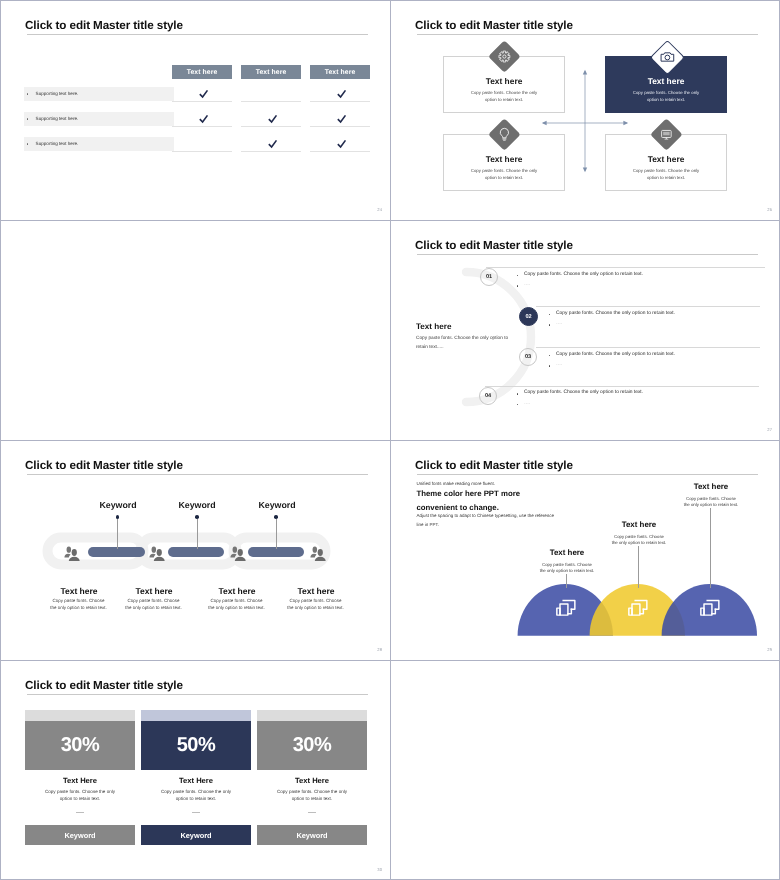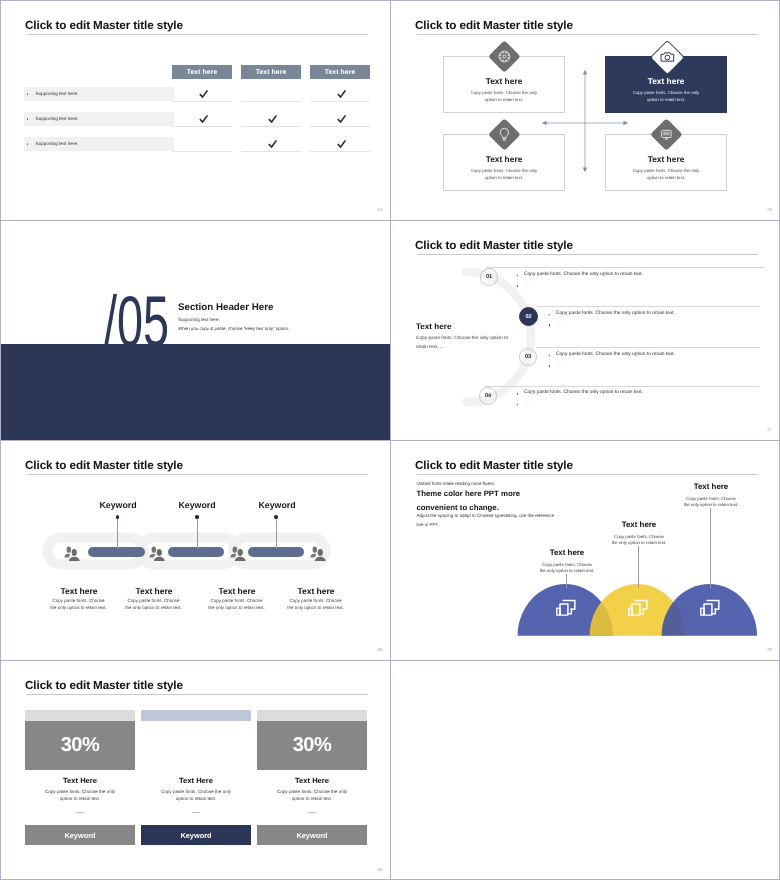--- a/index.html
+++ b/index.html
@@ -227,27 +227,20 @@
             <rect x="6" y="7" width="12" height="6.4" fill="#ededed" opacity="0.55"></rect>
             <path d="M8.6 19.8h6.8v1.3H8.6z" fill="#ededed"></path>
             <path d="M10.8 17.4h2.4v2.4h-2.4z" fill="#ededed"></path>
           </svg>
       </span>
     </div>
 
     <div class="s-num">25</div>
   </div>
 
-  <div class="slide r1 c0">
-    <div class="sh-band" style="top:123px;"></div>
-    <div class="sh-num" style="left:103px;top:66px;font-size:71.8px;line-height:1;">/05</div>
-    <div class="sh-head" style="left:177px;top:81px;font-size:9.75px;">Section Header Here</div>
-    <div class="sh-sub" style="left:177px;top:95.5px;font-size:4.5px;">Supporting text here.</div>
-    <div class="sh-sub" style="left:177px;top:104.5px;font-size:4.5px;">When you copy &amp; paste, choose “keep text only” option.</div>
-  </div>
 
   <div class="slide r1 c1">
     <div class="s-title">Click to edit Master title style</div>
     <div class="s-titleline"></div>
 
     <svg class="a4-arc" style="left:60px;top:42px;" width="90" height="148" viewBox="0 0 90 148">
       <path d="M15 9 A 65 65 0 0 1 15 139" fill="none" stroke="#f1f1f1" stroke-width="8.4" stroke-linecap="round"></path>
     </svg>
 
     <div class="a4-rule" style="left:95px;top:46px;width:279px;"></div>
@@ -439,20 +432,21 @@
     <div class="s-num">29</div>
   </div>
 
   <div class="slide r3 c0">
     <div class="s-title">Click to edit Master title style</div>
     <div class="s-titleline"></div>
 
     <div class="p7-top" style="left:24px;top:49px;width:110px;background:#dcdcdc;"></div>
     <div class="p7-box" style="left:24px;top:60px;width:110px;background:#878787;">30%</div>
     <div class="p7-top" style="left:140px;top:49px;width:110px;background:#c0c6da;"></div>
+    <div class="p7-box" style="left:140px;top:60px;width:110px;background:#2c3758;">50%</div>
     <div class="p7-top" style="left:256px;top:49px;width:110px;background:#dcdcdc;"></div>
     <div class="p7-box" style="left:256px;top:60px;width:110px;background:#878787;">30%</div>
 
     <div class="p7-head" style="left:29px;top:115px;width:100px;">Text Here</div>
     <div class="p7-body" style="left:41px;top:126.5px;width:76px;">Copy paste fonts. Choose the only option to retain text.</div>
     <div class="p7-dash" style="left:75px;top:151px;"></div>
 
     <div class="p7-head" style="left:145px;top:115px;width:100px;">Text Here</div>
     <div class="p7-body" style="left:157px;top:126.5px;width:76px;">Copy paste fonts. Choose the only option to retain text.</div>
     <div class="p7-dash" style="left:191px;top:151px;"></div>

